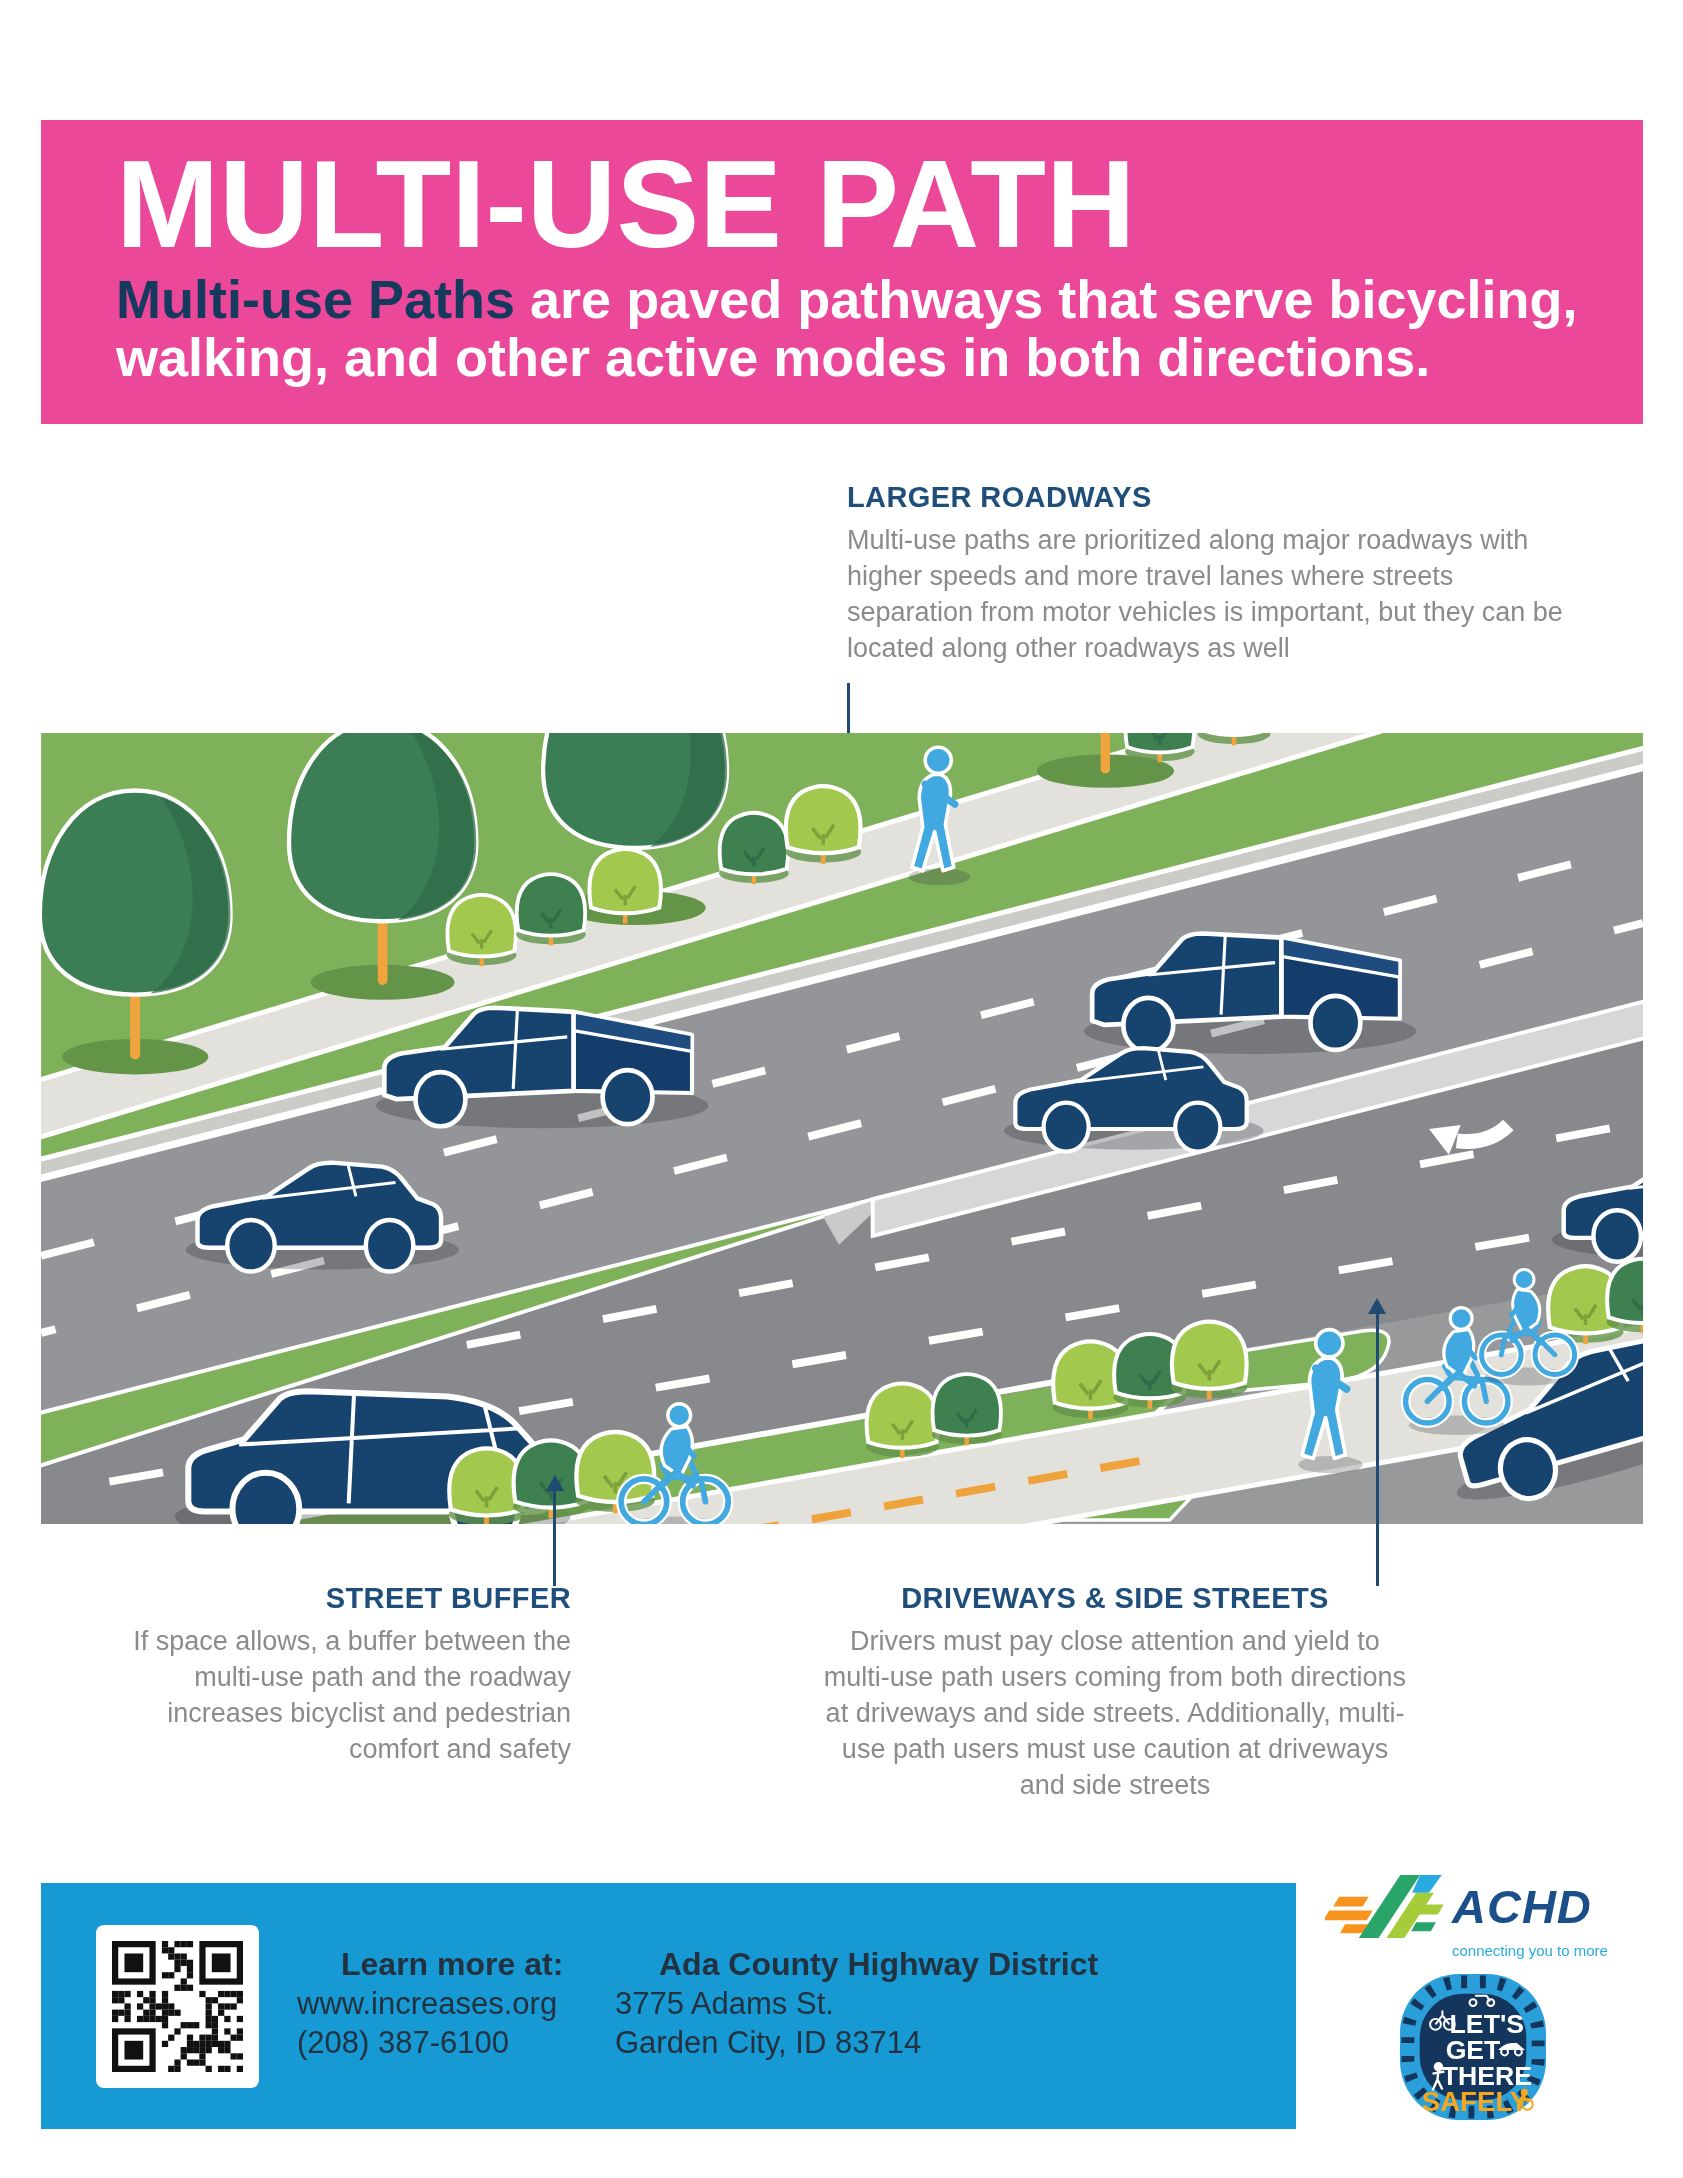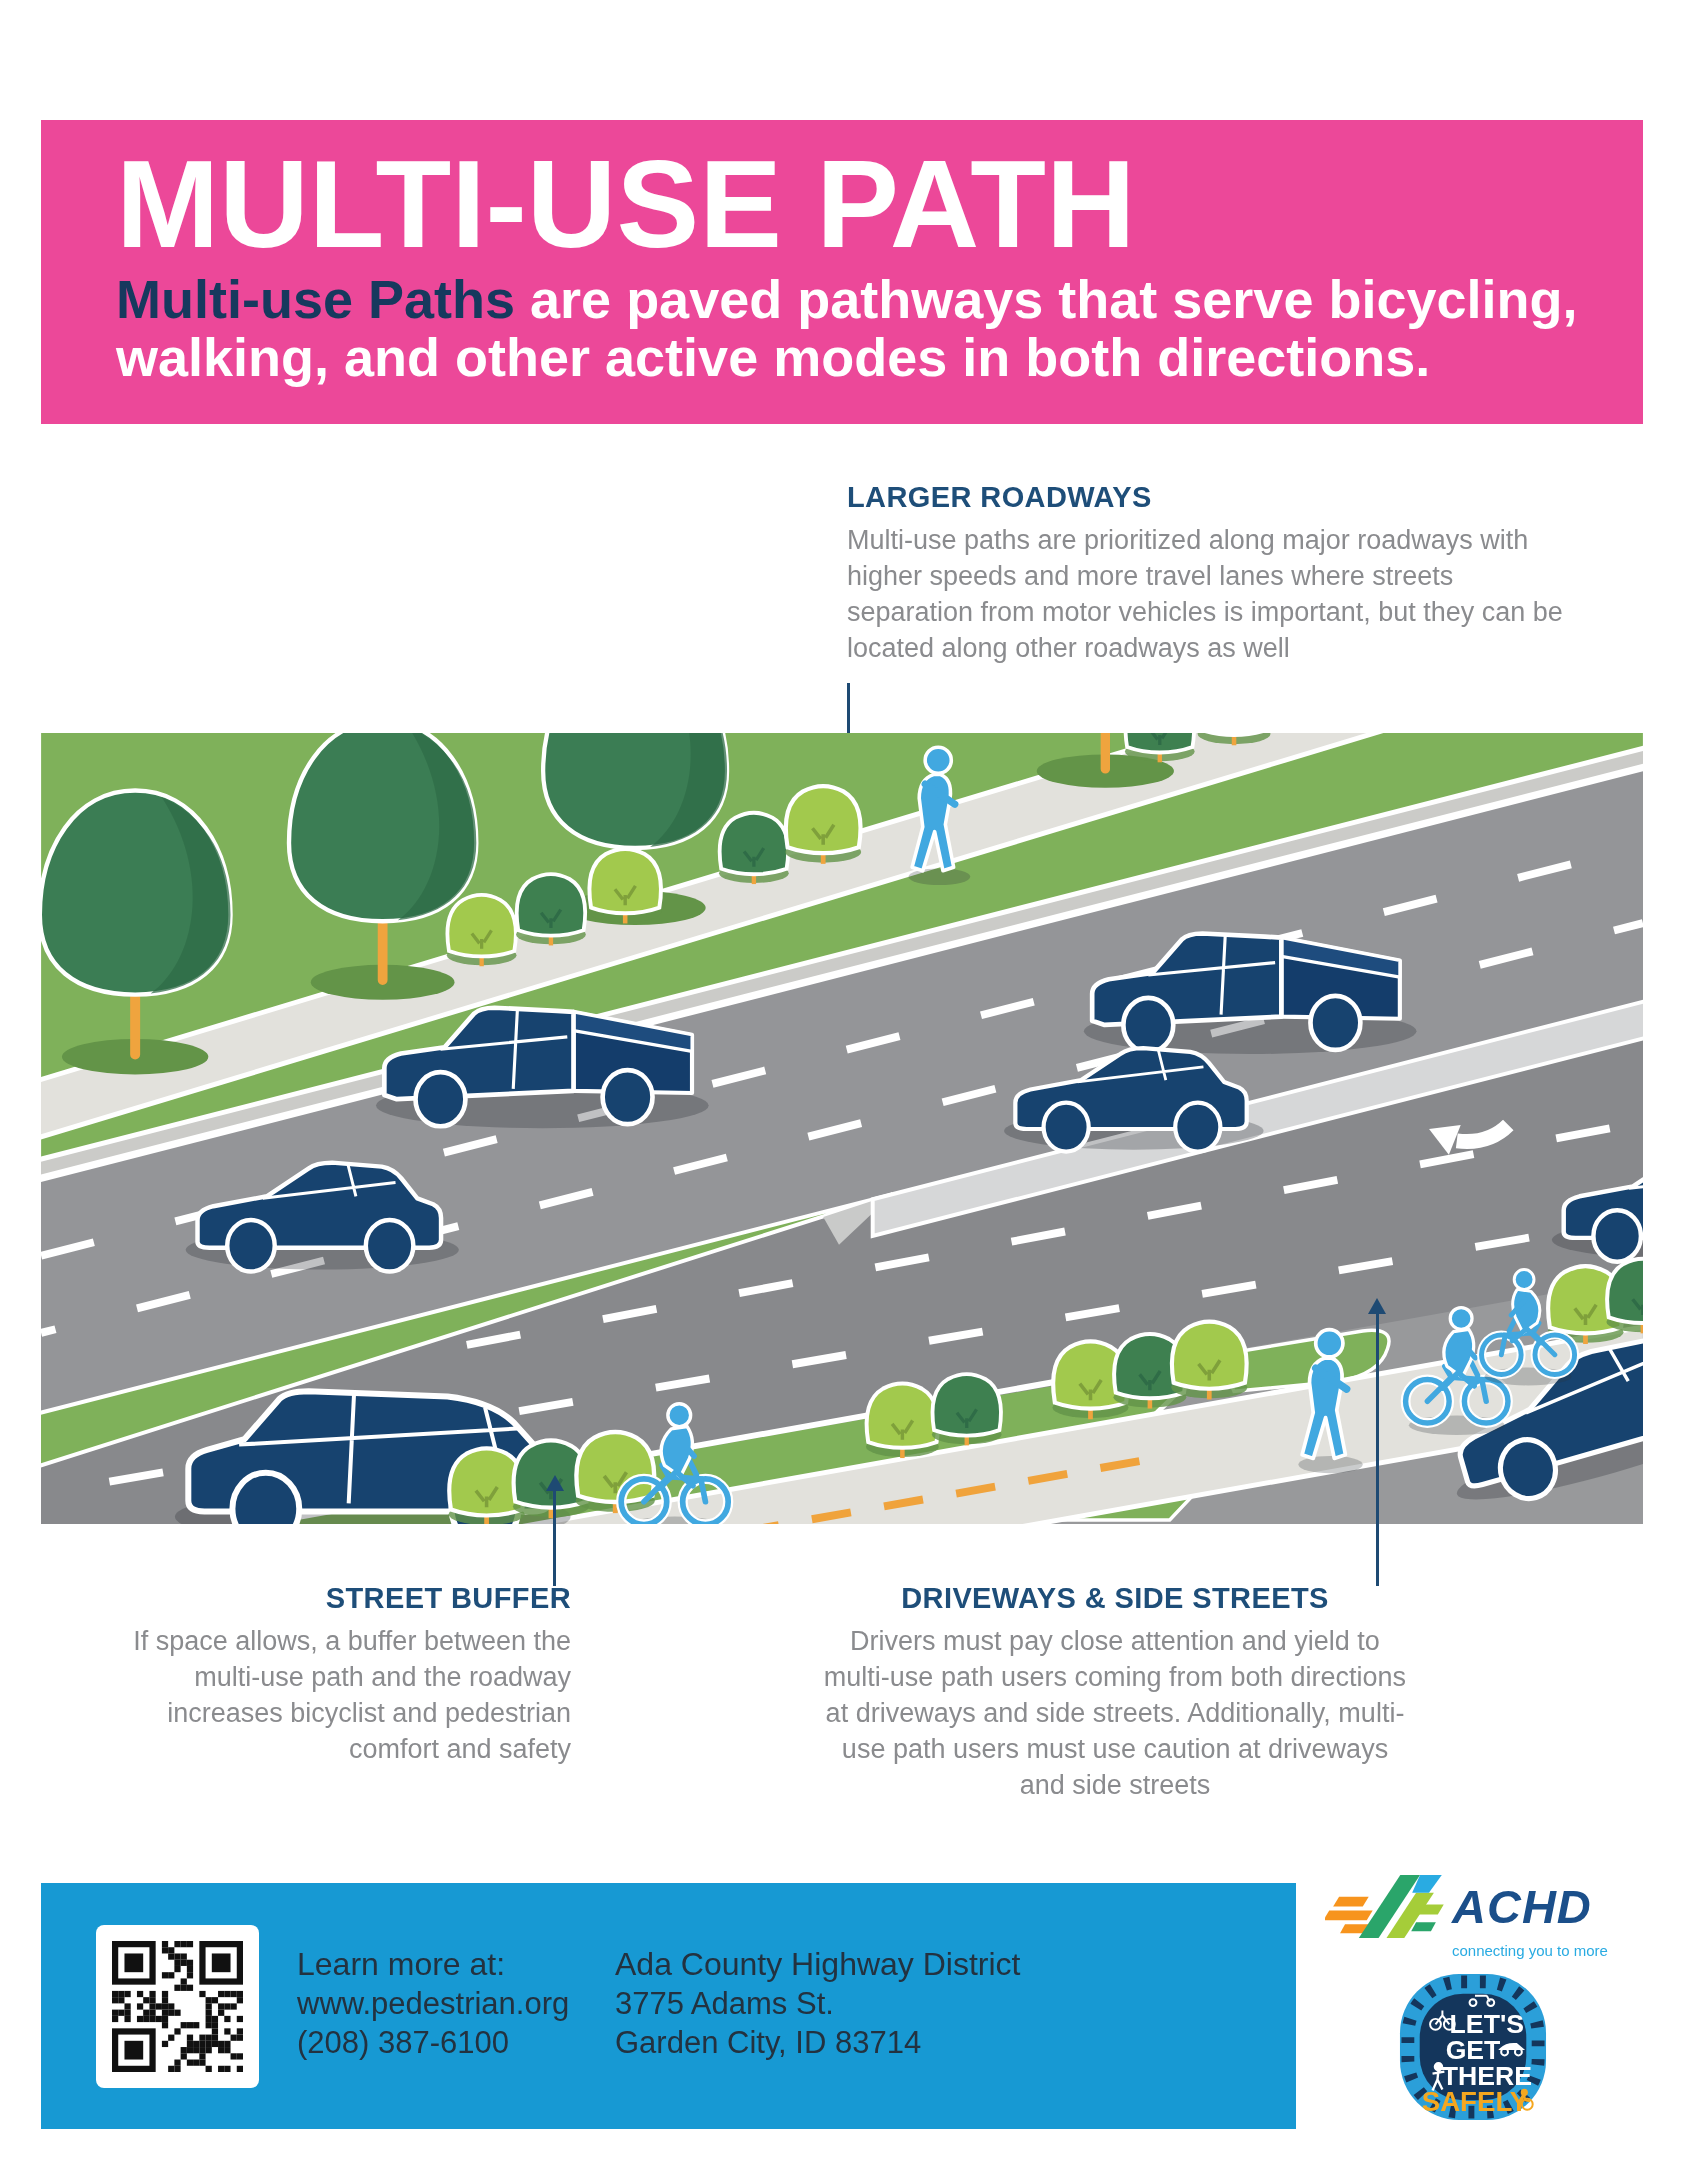--- a/index.html
+++ b/index.html
@@ -30,21 +30,21 @@
   
   .illus{position:absolute;left:41px;top:733px;width:1602px;height:791px;}
 
   
   .footer-bar{position:absolute;left:41px;top:1883px;width:1255px;height:246px;background:#1799D3;}
   .qr-card{position:absolute;left:55px;top:42px;width:163px;height:163px;background:#fff;border-radius:8px;
            display:flex;align-items:center;justify-content:center;}
   .f-col{position:absolute;top:61px;color:#233240;}
   .f-col1{left:256px;}
   .f-col2{left:574px;}
-  .f-col .b{font-weight:400;font-size:32px;line-height:40px;}
+  .f-col .b{font-weight:700;font-size:32px;line-height:40px;margin-left:44px;}
   .f-col .r{font-weight:500;font-size:31px;line-height:39px;}
 
   .logo-block{position:absolute;left:1325px;top:1867px;width:327px;height:85px;}
   .logo-row{display:flex;align-items:center;}
   .logo-name{font-size:47px;font-weight:800;font-style:italic;color:#1B4F8A;letter-spacing:1px;margin-left:6px;}
   .logo-tag{margin-left:127px;margin-top:-4px;font-size:15px;color:#29ABE2;}
   .logo-tag .b{font-weight:400;text-align:right;}
 
   .badge{position:absolute;left:1398px;top:1972px;width:150px;height:150px;}
 </style>
@@ -352,21 +352,21 @@
           <rect x="84" y="0" width="42" height="42" fill="#111"></rect>
           <rect x="90" y="6" width="30" height="30" fill="#fff"></rect>
           <rect x="96" y="12" width="18" height="18" fill="#111"></rect>
           <rect x="0" y="84" width="42" height="42" fill="#111"></rect>
           <rect x="6" y="90" width="30" height="30" fill="#fff"></rect>
           <rect x="12" y="96" width="18" height="18" fill="#111"></rect>
         </svg>
     </div>
     <div class="f-col f-col1">
       <div class="b">Learn more at:</div>
-      <div class="r">www.pedestrian.org</div>
+      <div class="r">www.increases.org</div>
       <div class="r">(208) 387-6100</div>
     </div>
     <div class="f-col f-col2">
       <div class="b">Ada County Highway District</div>
       <div class="r">3775 Adams St.</div>
       <div class="r">Garden City, ID 83714</div>
     </div>
   </div>
 
   <div class="logo-block">

